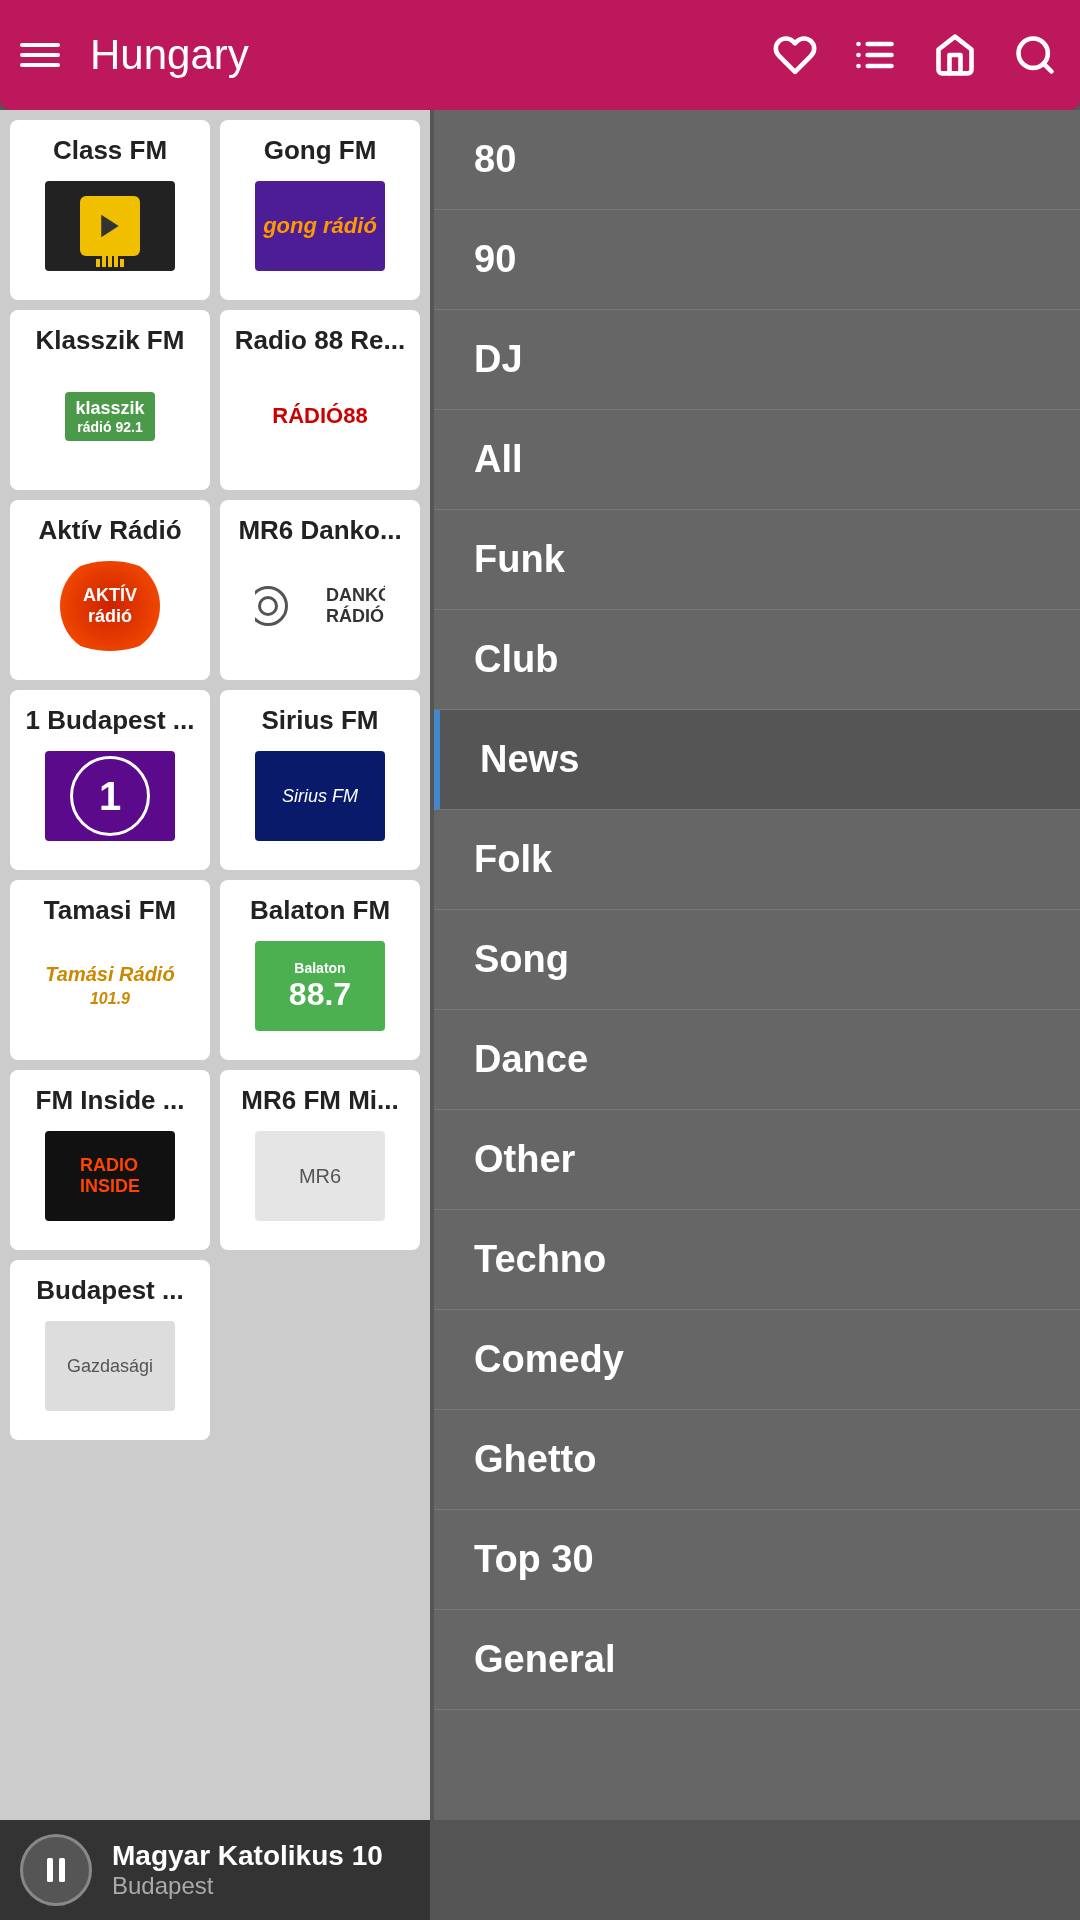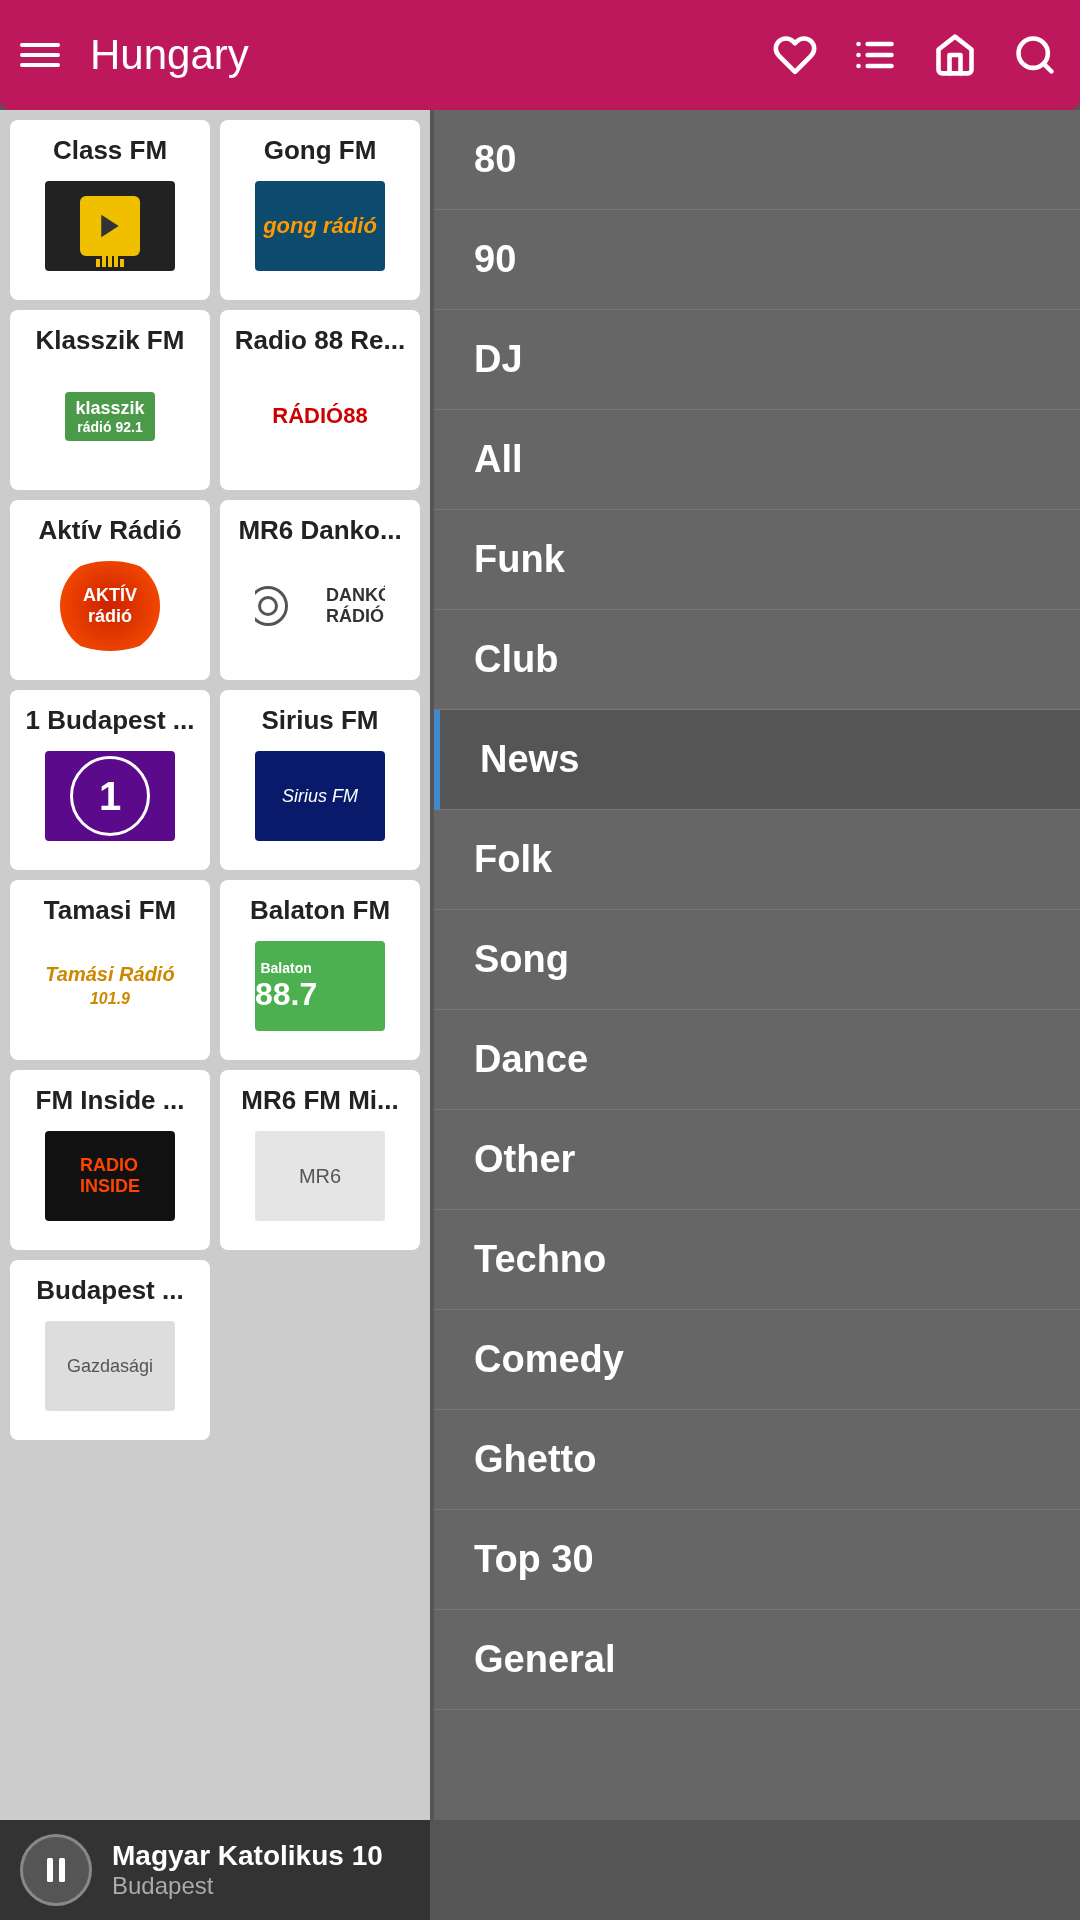--- a/index.html
+++ b/index.html
@@ -134,21 +134,21 @@
     .logo-class-fm-play {
       width: 60px;
       height: 60px;
       background: #f0c000;
       border-radius: 6px;
       display: flex;
       align-items: center;
       justify-content: center;
     }
     .logo-gong-fm {
-      background: #0c4a6e;
+      background: #4c1d95;
       width: 130px;
       height: 90px;
       border-radius: 4px;
       display: flex;
       align-items: center;
       justify-content: center;
       text-align: center;
     }
     .logo-klasszik-fm {
       background: #fff;
@@ -219,20 +219,21 @@
       align-items: center;
       justify-content: center;
     }
     .logo-balaton {
       background: #4caf50;
       width: 130px;
       height: 90px;
       border-radius: 4px;
       display: flex;
       align-items: center;
+      justify-content: center;
       color: white;
       font-size: 22px;
       font-weight: bold;
     }
     .logo-fminside {
       background: #111;
       width: 130px;
       height: 90px;
       border-radius: 4px;
       display: flex;

